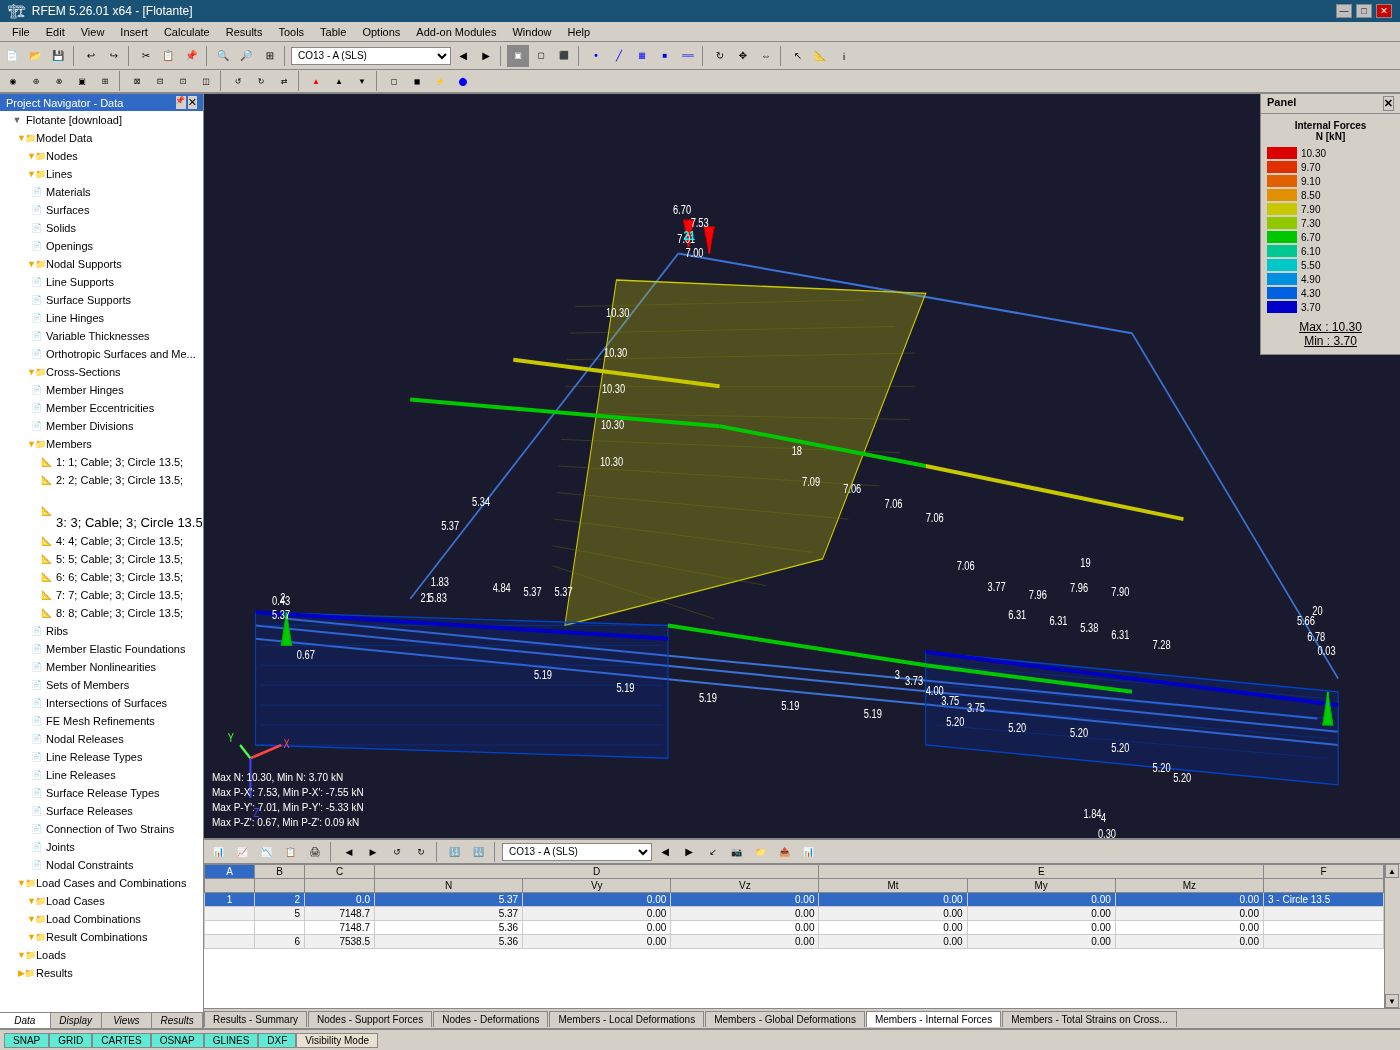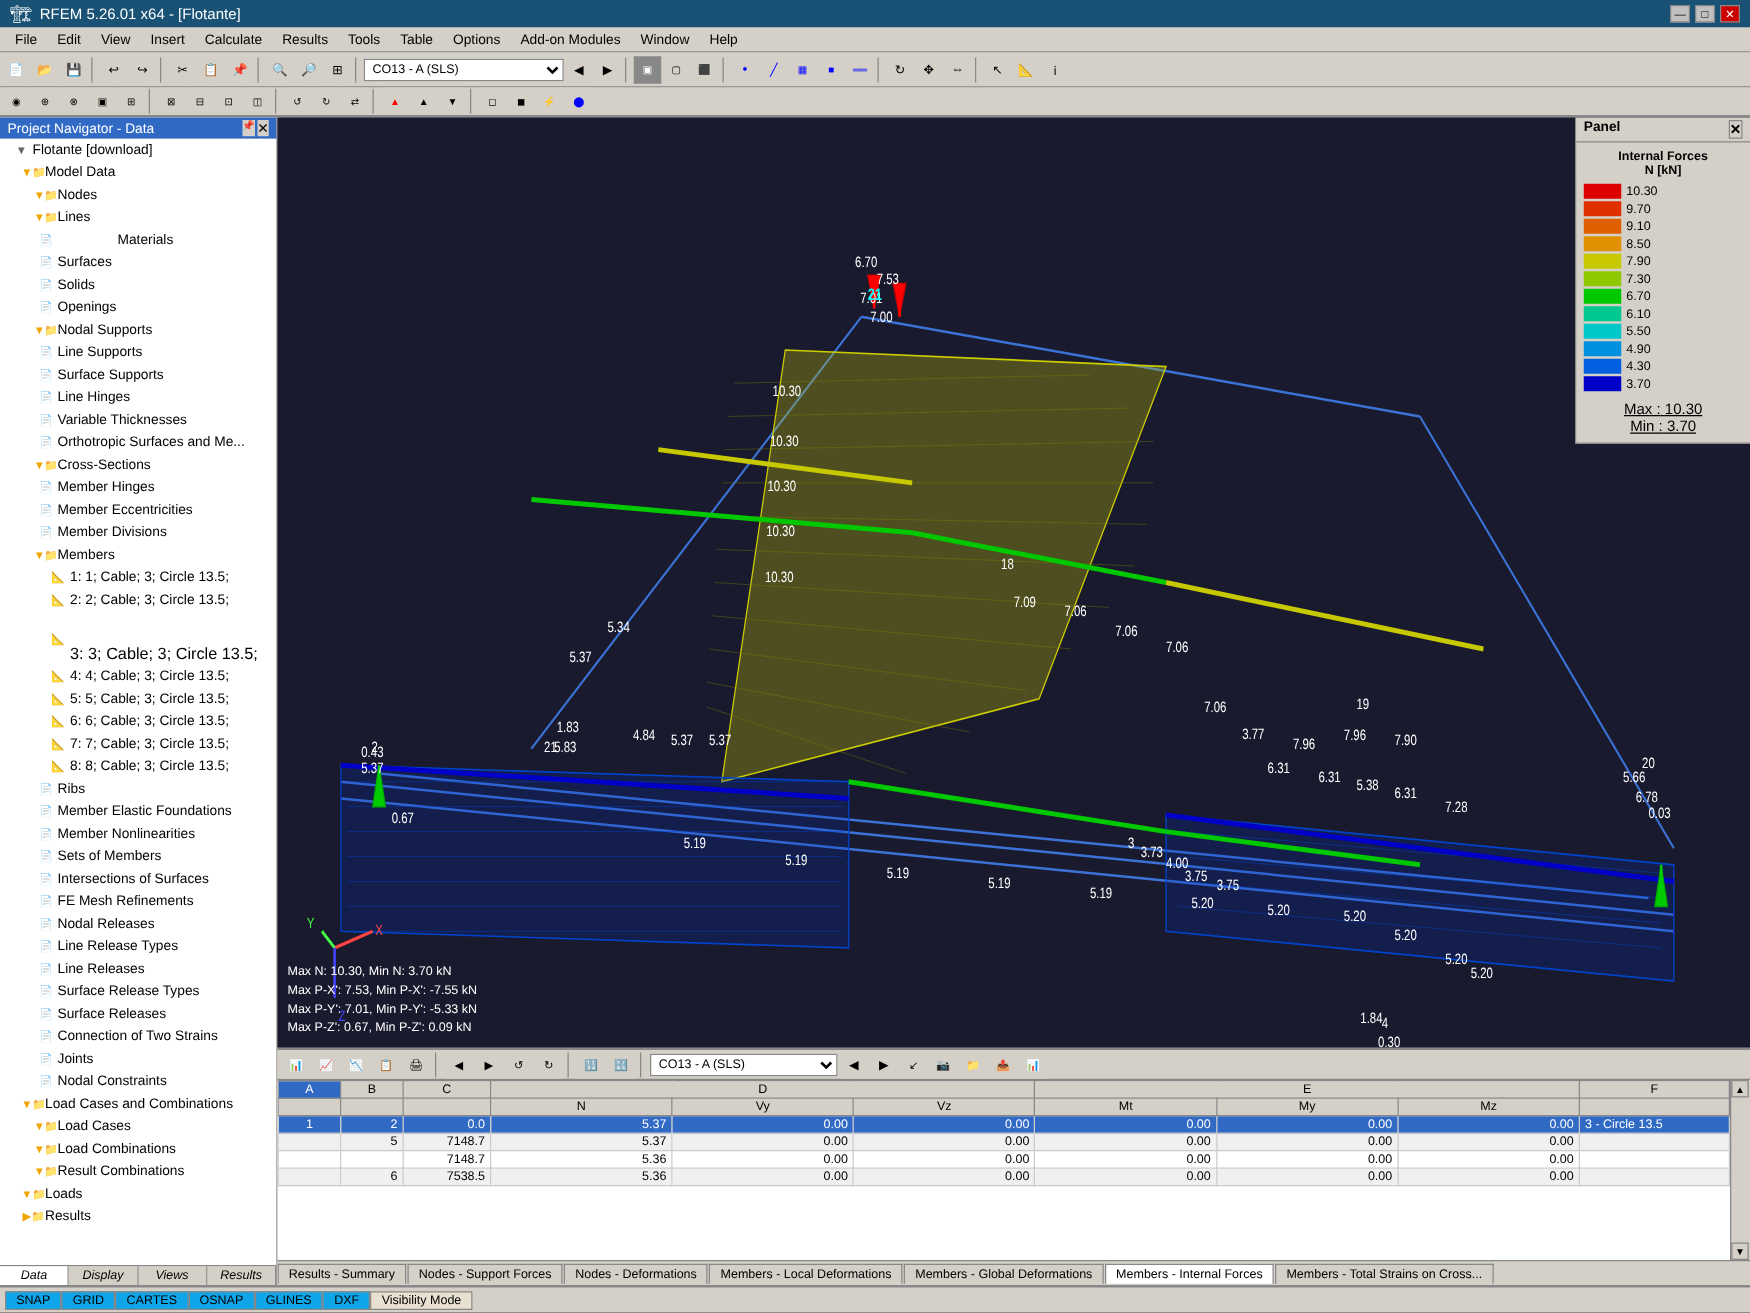--- a/index.html
+++ b/index.html
@@ -18,21 +18,21 @@
     
     .toolbar { background: #d4d0c8; border-bottom: 1px solid #888; height: 26px; display: flex; align-items: center; padding: 0 2px; gap: 1px; flex-wrap: wrap; }
     .tb-btn { width: 22px; height: 22px; background: #d4d0c8; border: 1px solid transparent; display: flex; align-items: center; justify-content: center; font-size: 10px; cursor: pointer; }
     .tb-sep { width: 4px; height: 20px; border-left: 1px solid #888; margin: 0 2px; }
     .tb-combo { height: 18px; font-size: 10px; background: white; border: 1px solid #888; padding: 0 2px; }
     
     
     #main-layout { display: flex; height: calc(1050px - 22px - 20px - 52px - 22px); }
     
     
-    #navigator { width: 222px; background: #d4d0c8; border-right: 1px solid #888; display: flex; flex-direction: column; }
+    #navigator { width: 204px; background: #d4d0c8; border-right: 1px solid #888; display: flex; flex-direction: column; }
     #nav-header { background: #316ac5; color: white; padding: 2px 6px; font-size: 11px; display: flex; justify-content: space-between; align-items: center; }
     #nav-tree { flex: 1; overflow-y: auto; background: white; font-size: 11px; }
     .tree-item { padding: 1px 0; cursor: pointer; white-space: nowrap; overflow: hidden; text-overflow: ellipsis; }
     .tree-row { display: flex; align-items: center; padding: 1px 2px; }
     .tree-icon { width: 14px; height: 14px; margin-right: 2px; display: inline-flex; align-items: center; justify-content: center; font-size: 9px; flex-shrink: 0; }
     
     
     #nav-tabs { display: flex; border-top: 1px solid #888; font-style: italic; }
     .nav-tab { flex: 1; text-align: center; padding: 2px; background: #d4d0c8; border-right: 1px solid #888; font-size: 10px; cursor: pointer; }
     .nav-tab.active { background: white; }
@@ -71,21 +71,21 @@
     tr:nth-child(even) td { background: #f0f0f0; }
     tr.selected td { background: #316ac5 !important; color: white !important; }
     
     
     #bottom-tabs { height: 20px; background: #d4d0c8; border-top: 1px solid #888; display: flex; align-items: center; overflow-x: auto; }
     .btab { padding: 2px 8px; border: 1px solid #888; border-bottom: none; background: #d4d0c8; font-size: 10px; cursor: pointer; white-space: nowrap; margin-right: 1px; }
     .btab.active { background: white; }
     
     
     #status-bar { height: 22px; background: #d4d0c8; border-top: 2px solid #888; display: flex; align-items: center; padding: 0 4px; gap: 0; }
-    .status-item { border: 1px solid #888; padding: 1px 8px; font-size: 10px; cursor: pointer; background: #0ea5e9; }
+    .status-item { border: 1px solid #888; padding: 1px 8px; font-size: 10px; cursor: pointer; background: #5eead4; }
     
     
     #viewport-svg { position: absolute; top: 0; left: 0; width: 100%; height: 100%; }
     
     .inner-table-container { display: flex; flex: 1; overflow: hidden; }
     
     #right-scroll { width: 14px; background: #d4d0c8; border-left: 1px solid #888; }
   </style>
 </head>
 <body>
@@ -217,21 +217,21 @@
         </div>
         <div class="tree-item">
           <div class="tree-row" style="padding-left: 30px;">
             <span class="tree-icon" style="color: rgb(240, 165, 0); font-size: 9px;">▼📁</span>
             <span style="font-size: 11px;">Lines</span>
           </div>
         </div>
         <div class="tree-item">
           <div class="tree-row" style="padding-left: 30px;">
             <span class="tree-icon" style="color: rgb(136, 136, 136); font-size: 9px;">📄</span>
-            <span style="font-size: 11px; margin-left: 48px;">Materials</span>
+            <span style="font-size: 11px;">Materials</span>
           </div>
         </div>
         <div class="tree-item">
           <div class="tree-row" style="padding-left: 30px;">
             <span class="tree-icon" style="color: rgb(136, 136, 136); font-size: 9px;">📄</span>
             <span style="font-size: 11px;">Surfaces</span>
           </div>
         </div>
         <div class="tree-item">
           <div class="tree-row" style="padding-left: 30px;">

